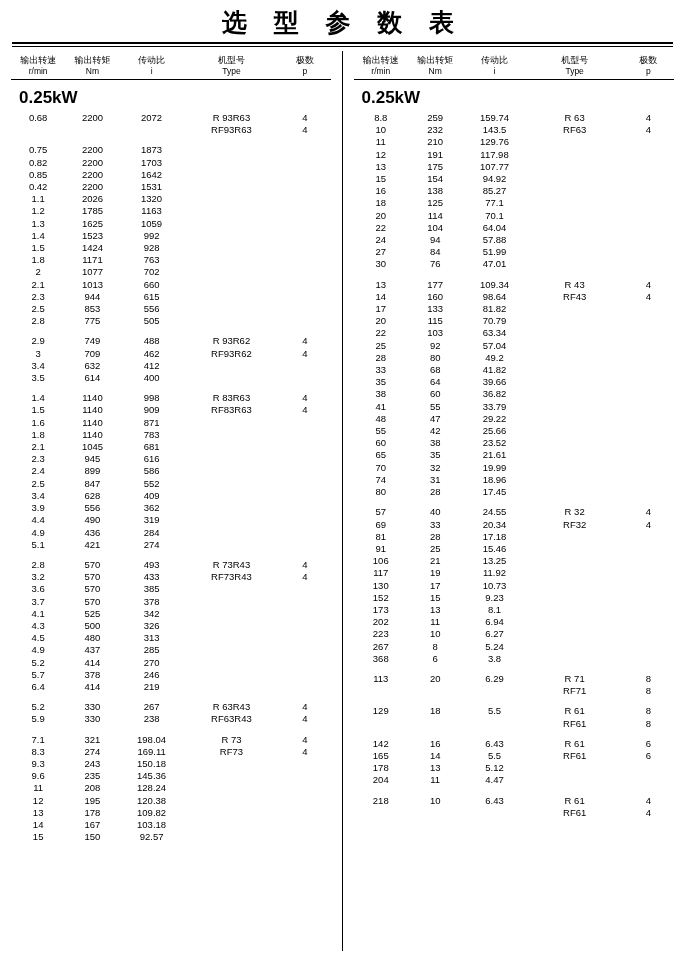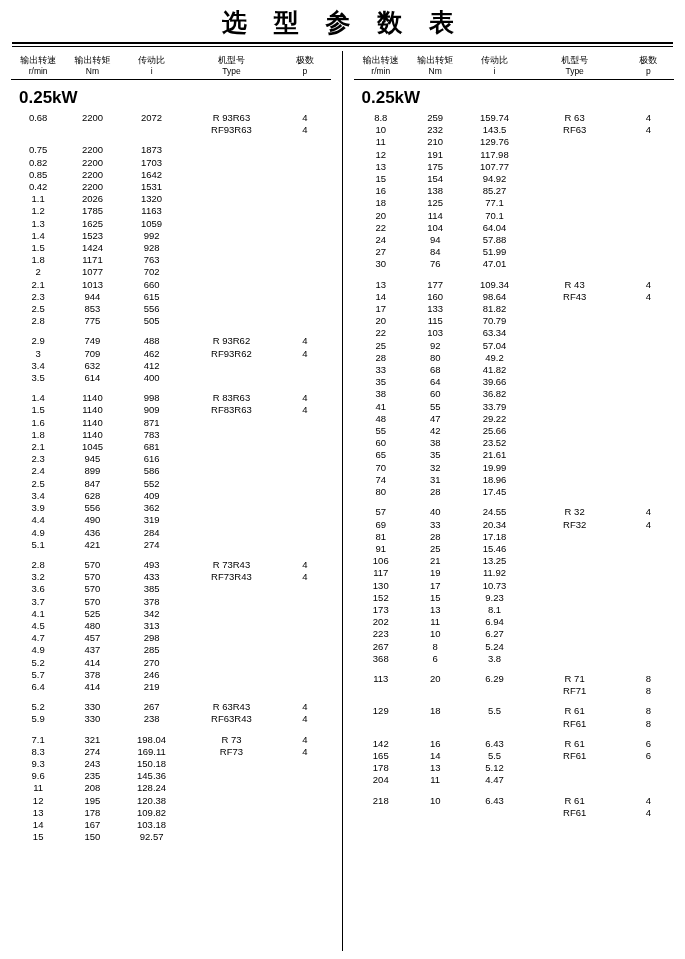--- a/index.html
+++ b/index.html
@@ -410,30 +410,30 @@
             <div class="c5"></div>
           </div>
           <div class="row">
             <div class="c1">4.1</div>
             <div class="c2">525</div>
             <div class="c3">342</div>
             <div class="c4"></div>
             <div class="c5"></div>
           </div>
           <div class="row">
+            <div class="c1">4.3</div>
+            <div class="c2">500</div>
+            <div class="c3">326</div>
+            <div class="c4"></div>
+            <div class="c5"></div>
+          </div>
+          <div class="row">
             <div class="c1">4.5</div>
             <div class="c2">480</div>
             <div class="c3">313</div>
-            <div class="c4"></div>
-            <div class="c5"></div>
-          </div>
-          <div class="row">
-            <div class="c1">4.7</div>
-            <div class="c2">457</div>
-            <div class="c3">298</div>
             <div class="c4"></div>
             <div class="c5"></div>
           </div>
           <div class="row">
             <div class="c1">4.9</div>
             <div class="c2">437</div>
             <div class="c3">285</div>
             <div class="c4"></div>
             <div class="c5"></div>
           </div>

